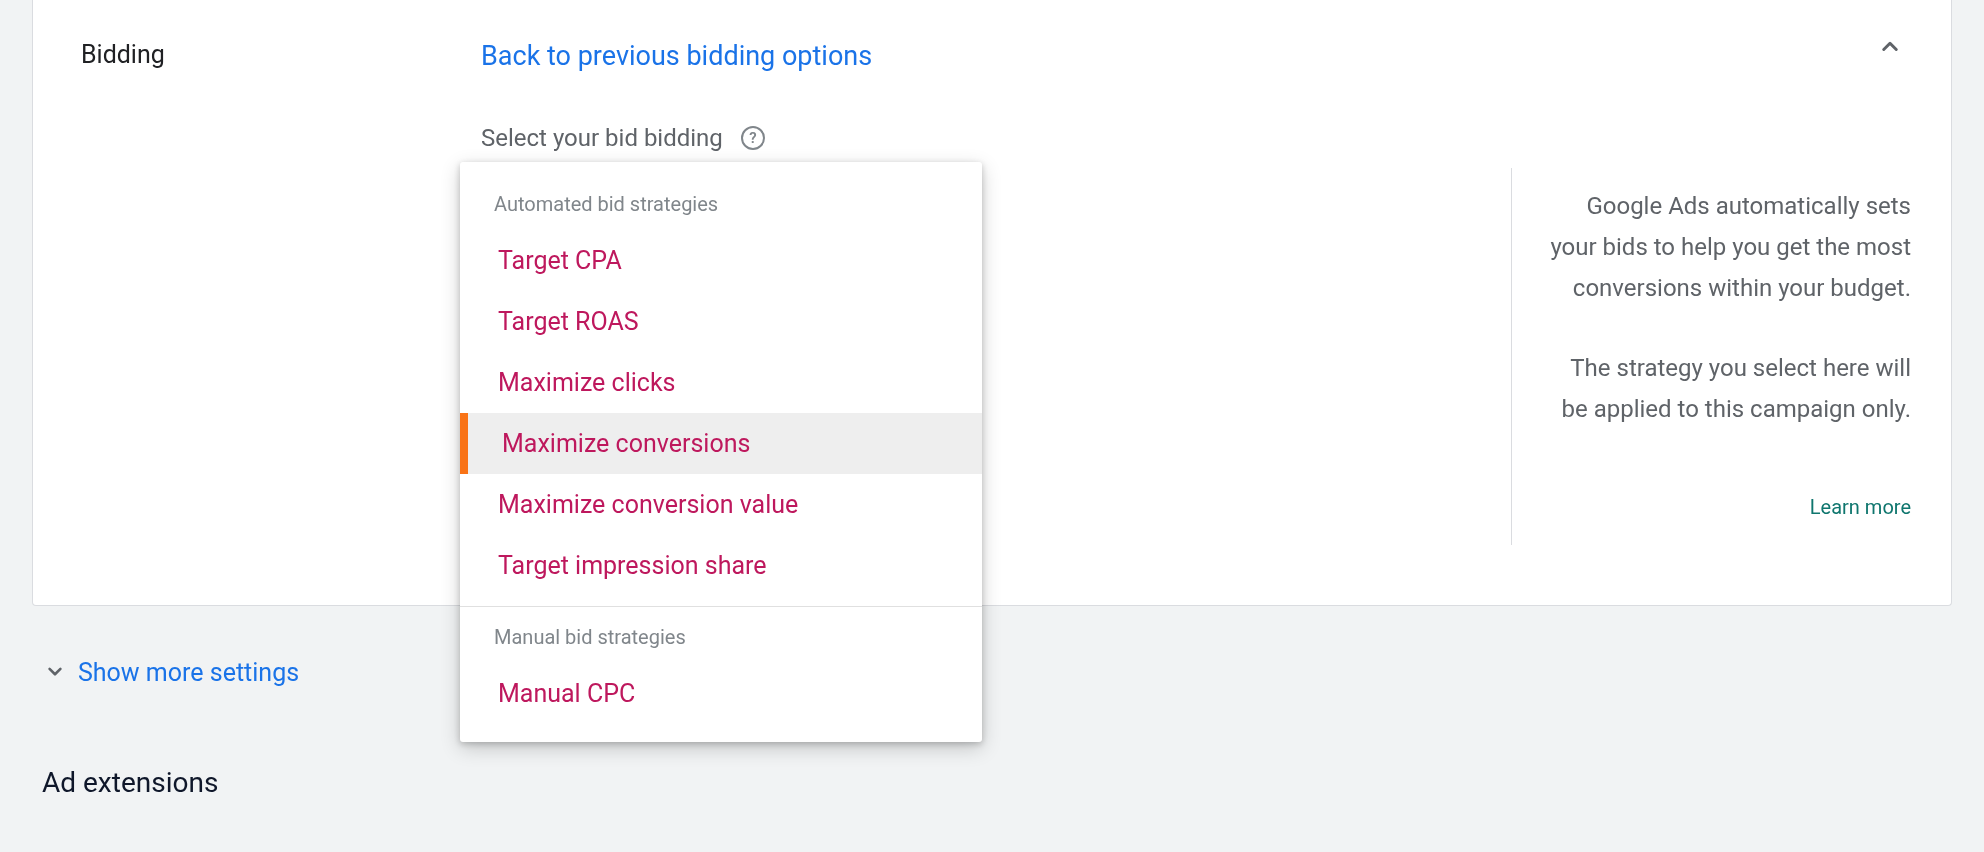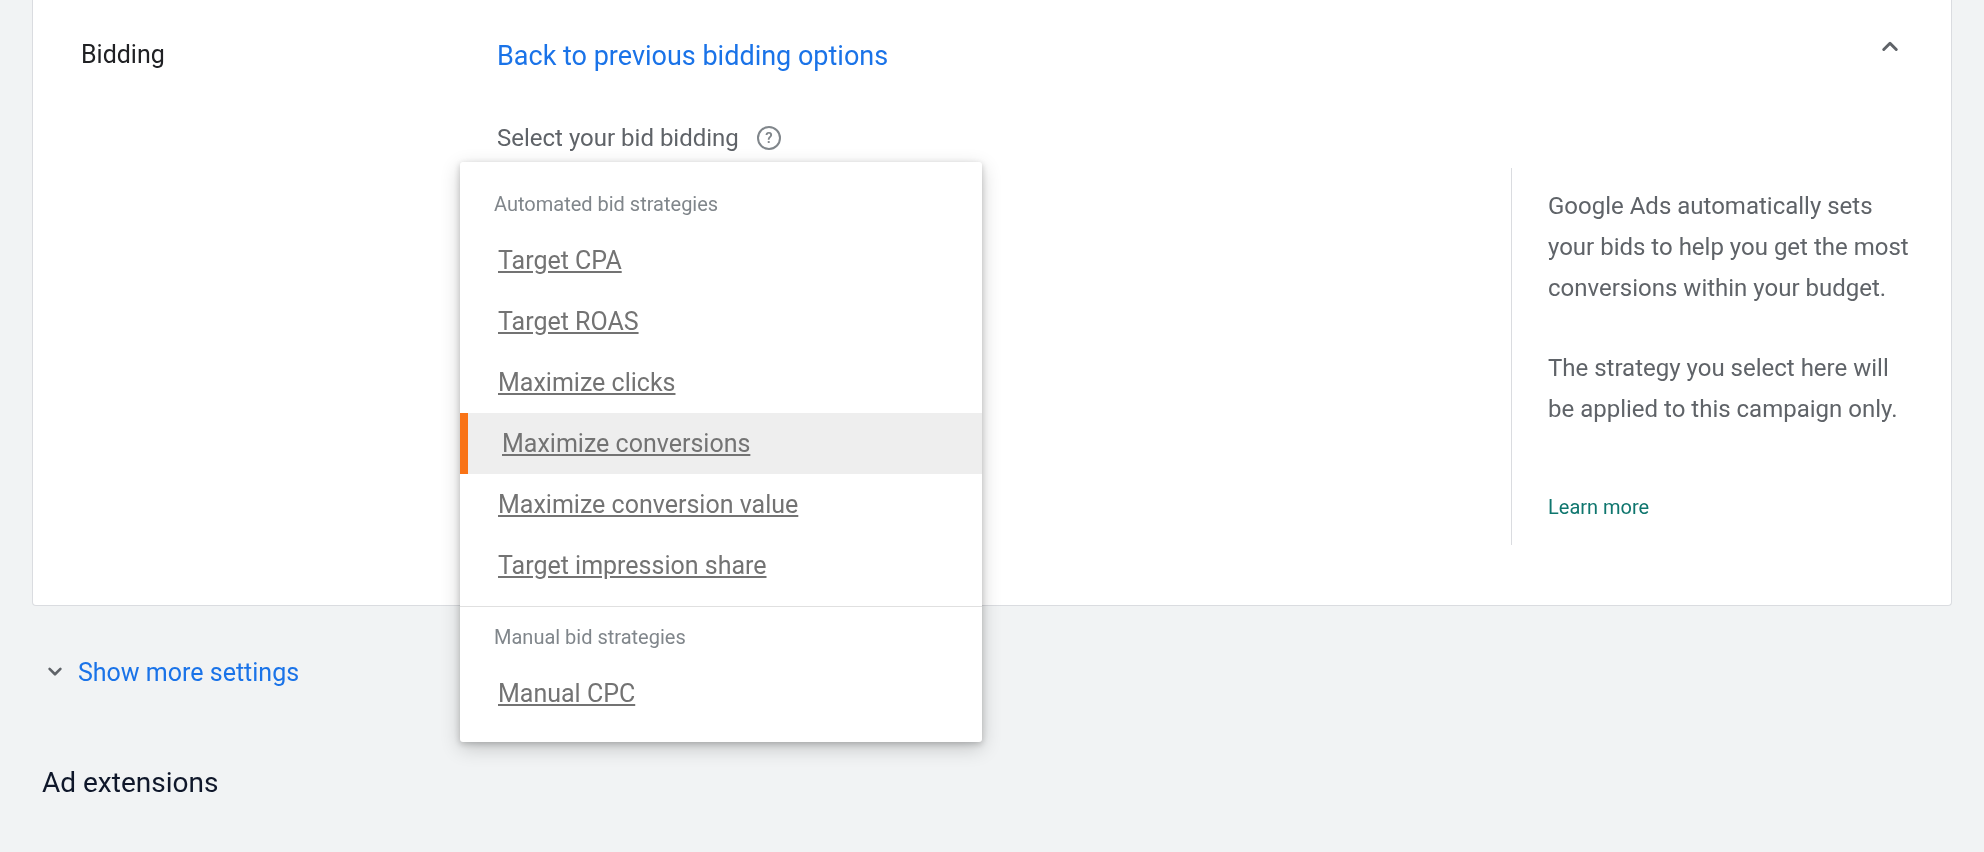--- a/index.html
+++ b/index.html
@@ -19,21 +19,20 @@
       background: #fff;
       border: 1px solid #dadce0;
       border-top: none;
       border-radius: 0 0 4px 4px;
       padding: 28px 40px 50px 48px;
       display: flex;
       position: relative;
       min-height: 600px;
       width: 1920px;
       margin: 0 auto;
-      gap: 16px;
     }
     .section-title {
       font-size: 25px;
       color: #202124;
       width: 400px;
       flex-shrink: 0;
       padding-top: 12px;
     }
     .middle-col {
       flex: 1;
@@ -87,20 +86,21 @@
       border-left: 1px solid #dadce0;
       padding-left: 36px;
       padding-top: 18px;
       padding-bottom: 18px;
       margin-top: 140px;
       margin-bottom: 10px;
       font-size: 24px;
       line-height: 1.7;
       color: #5f6368;
       align-self: flex-start;
+      text-align: right;
     }
     .info-panel .para2 { margin-top: 40px; }
     .learn-more {
       display: inline-block;
       margin-top: 60px;
       color: #0f766e;
       cursor: pointer;
       font-size: 20px;
     }
     
@@ -116,25 +116,24 @@
       padding-top: 12px;
       padding-bottom: 18px;
     }
     .dd-group-label {
       font-size: 20px;
       color: #80868b;
       padding: 18px 34px 14px 34px;
     }
     .dd-item {
       font-size: 25px;
-      color: #737373;
+      color: #be185d;
       padding: 16px 34px;
       cursor: pointer;
       border-left: 4px solid transparent;
-      text-decoration: underline;
     }
     .dd-item.selected {
       background: #eeeeee;
       border-left: 8px solid #f97316;
     }
     .dd-divider {
       height: 1px;
       background: #e0e0e0;
       margin-top: 10px;
     }

